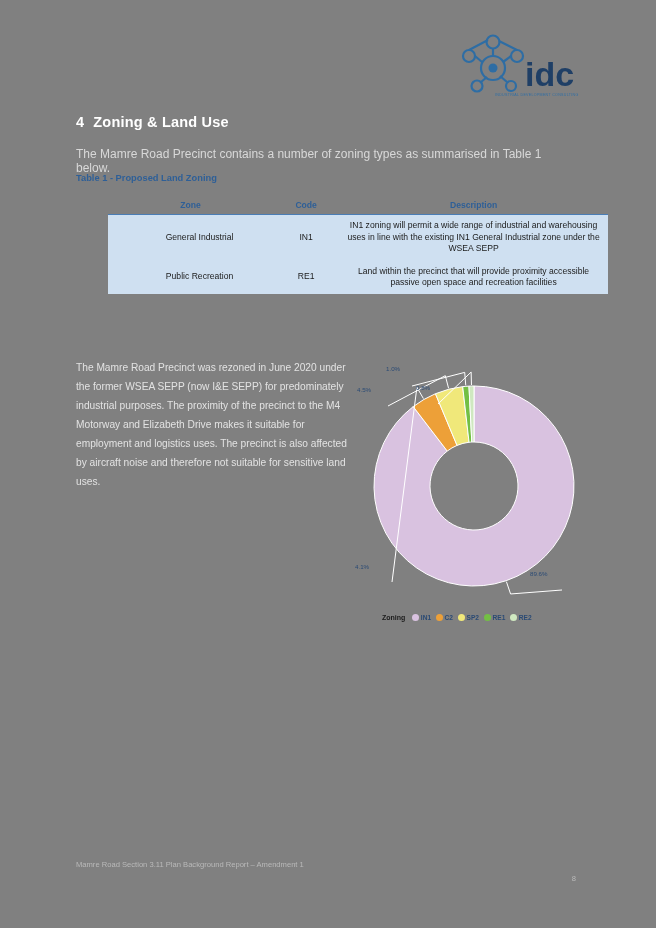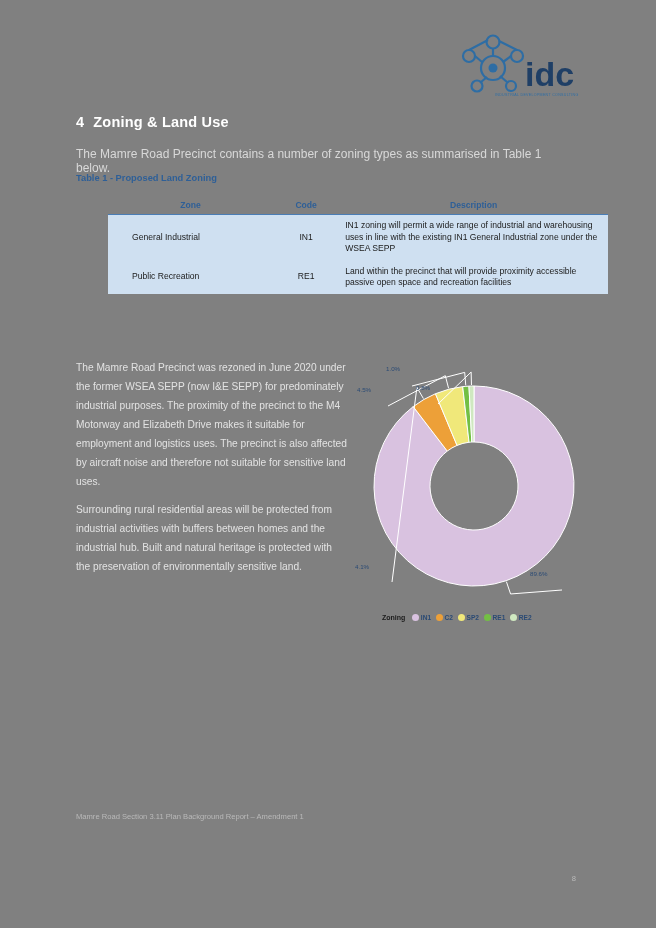--- a/index.html
+++ b/index.html
@@ -41,20 +41,21 @@
     border-collapse:collapse;font-size:8.6px;margin-left:32px;
   }
   .tbl thead th{
     color:#2e5f97;font-weight:bold;font-size:8.6px;
     padding:2px 0 4px 0;border-bottom:1.6px solid #4a7db5;
     text-align:center;
   }
   .tbl tbody td{
     padding:5px 6px;vertical-align:middle;line-height:11.5px;
     color:#1b1b1b;
+    text-align:center;
   }
   .tbl tbody tr.shade td{background:#cfe0f1;}
   .tbl tbody tr.plain td{background:transparent;color:#2a4a74;}
   .tbl tbody tr.plain td.zone,
   .tbl tbody tr.plain td.code{color:#2a4a74;}
   .tbl td.zone{width:150px;padding-left:24px;}
   .tbl td.code{width:60px;text-align:center;}
   .tbl td.desc{width:290px;}
   .tbl tbody tr td{border-bottom:1px solid transparent;}
   .tbl tbody tr.last td{border-bottom:1.6px solid #4a7db5;}
@@ -81,21 +82,21 @@
     display:flex;align-items:center;gap:3px;
     font-size:7px;color:#1b1b1b;font-weight:bold;
   }
   .legend .ttl{margin-right:4px;color:#1b1b1b;font-weight:bold;}
   .legend .item{display:flex;align-items:center;gap:1.5px;margin-right:2px;}
   .legend .dot{width:7px;height:7px;border-radius:50%;display:inline-block;}
   .legend .lbltxt{color:#2a4a74;font-weight:bold;font-size:6.6px;}
 
   
   .footer{
-    position:absolute;left:76px;top:812px;width:500px;
+    position:absolute;left:76px;top:860px;width:500px;
     font-size:7.6px;color:#b9b9b9;
   }
   .pageno{
     position:absolute;left:556px;top:874px;
     font-size:7.6px;color:#b9b9b9;text-align:right;width:20px;
   }
 </style>
 </head>
 <body>
 
@@ -148,21 +149,20 @@
       </tr>
       <tr class="shade">
         <td class="zone">Public Recreation</td>
         <td class="code">RE1</td>
         <td class="desc">Land within the precinct that will provide proximity accessible passive open space and recreation facilities</td>
       </tr>
     </tbody>
   </table>
 
   <div class="para p1">The Mamre Road Precinct was rezoned in June 2020 under the former WSEA SEPP (now I&amp;E SEPP) for predominately industrial purposes. The proximity of the precinct to the M4 Motorway and Elizabeth Drive makes it suitable for employment and logistics uses. The precinct is also affected by aircraft noise and therefore not suitable for sensitive land uses.</div>
-  <div class="para p2">Surrounding rural residential areas will be protected from industrial activities with buffers between homes and the industrial hub. Built and natural heritage is protected with the preservation of environmentally sensitive land.</div>
 
   <div class="chartwrap">
 
     <svg class="donut" width="216" height="250" viewBox="0 0 216 250">
 
       <g id="slices" transform="translate(108,124)">
           <path d="M 0 -100 A 100 100 0 1 1 -60.793029769460574 -79.3990398647835 L -26.748933098562652 -34.935577540504745 A 44 44 0 1 0 0 -44 Z" fill="#d9c2e0" stroke="#ffffff" stroke-width="1"></path>
           <path d="M -60.793029769460574 -79.3990398647835 A 100 100 0 0 1 -38.5583992277397 -92.26727398701146 L -16.965695660205466 -40.597600554285044 A 44 44 0 0 0 -26.748933098562652 -34.935577540504745 Z" fill="#eda038" stroke="#ffffff" stroke-width="1"></path>
           <path d="M -38.5583992277397 -92.26727398701146 A 100 100 0 0 1 -11.2856384873482 -99.36113105200084 L -4.965680934433208 -43.718897662880366 A 44 44 0 0 0 -16.965695660205466 -40.597600554285044 Z" fill="#f0e87a" stroke="#ffffff" stroke-width="1"></path>
           <path d="M -11.2856384873482 -99.36113105200084 A 100 100 0 0 1 -5.024431817977022 -99.87369566060174 L -2.21074999990989 -43.94442609066477 A 44 44 0 0 0 -4.965680934433208 -43.718897662880366 Z" fill="#73bf44" stroke="#ffffff" stroke-width="1"></path>

